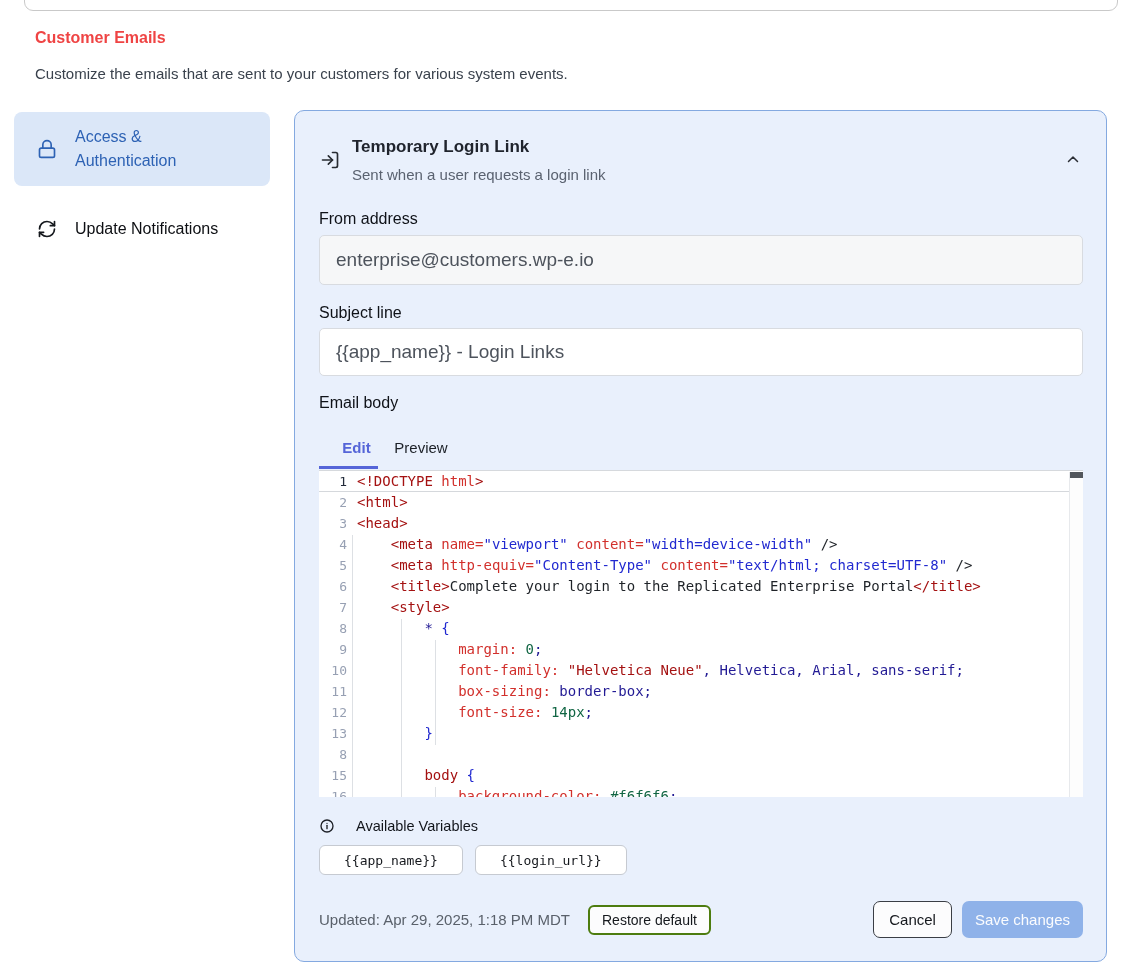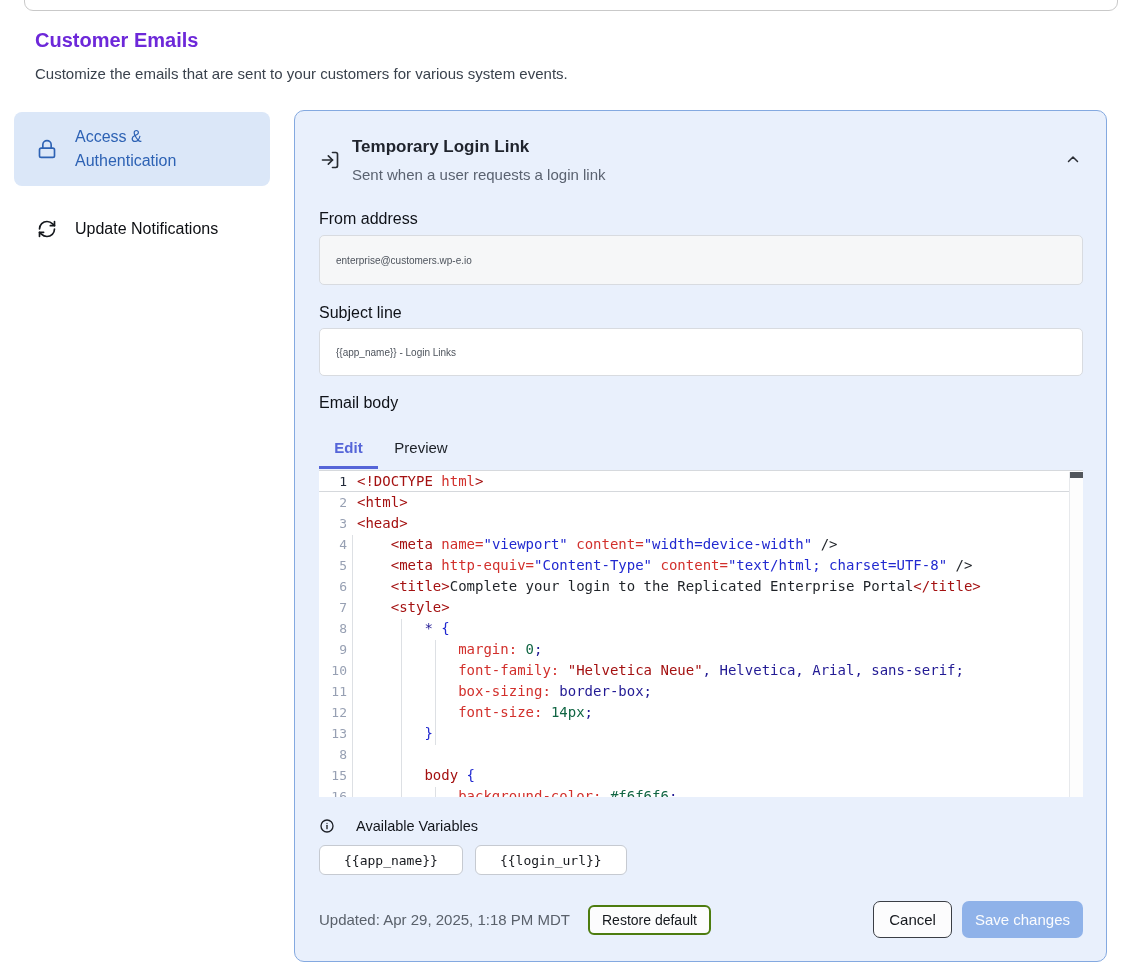--- a/index.html
+++ b/index.html
@@ -4,21 +4,21 @@
 <style>
   html,body{margin:0;padding:0;background:#fff;}
   #app{position:relative;width:1128px;height:980px;overflow:hidden;background:#fff;
        font-family:"Liberation Sans", sans-serif;color:#14171d;}
   .abs{position:absolute;}
 
   
   .top-edge{left:24px;top:-10px;width:1092px;height:19px;border:1px solid #c9c9c9;
             border-radius:0 0 9px 9px;}
 
-  .page-title{left:35px;top:29px;font-size:20px;font-weight:700;color:#6d28d9;}
+  .page-title{left:35px;top:29px;font-size:16px;font-weight:700;color:#ef4444;}
   .page-sub{left:35px;top:65px;font-size:15px;color:#3a424d;}
 
   
   .side-item{left:14px;width:256px;display:flex;align-items:center;gap:18px;
              padding-left:23px;box-sizing:border-box;border-radius:8px;cursor:pointer;}
   .side-item.sel{top:112px;height:74px;background:var(--sidebar_active_bg);}
   .side-item.plain{top:209px;height:40px;background:transparent;}
   .side-item .icn{flex:none;display:flex;}
   .side-item.sel .lbl{color:var(--accent_blue);}
   .side-item .lbl{font-size:16px;font-weight:500;line-height:24px;max-width:150px;color:#0d0f13;}
@@ -28,21 +28,21 @@
          border:1px solid var(--panel_border);border-radius:10px;box-sizing:border-box;}
   .panel .abs{position:absolute;}
   .hdr-icn{left:25px;top:39px;display:flex;}
   .hdr-title{left:57px;top:26px;font-size:17px;font-weight:700;color:#20242d;}
   .hdr-desc{left:57px;top:55px;font-size:15px;color:#5a6270;}
   .collapse-btn{left:765px;top:36px;width:26px;height:26px;display:flex;align-items:center;
                 justify-content:center;background:transparent;border:none;cursor:pointer;padding:0;}
 
   .fld-label{left:24px;font-size:16px;color:#0f1218;}
   .inp{left:24px;width:764px;box-sizing:border-box;border:1px solid #d8dbe0;border-radius:5px;
-       font-family:"Liberation Sans",sans-serif;font-size:10px;color:#4d535c;padding:0 16px;}
+       font-family:"Liberation Sans",sans-serif;font-size:19px;color:#4d535c;padding:0 16px;}
   .inp.gray{top:124px;height:50px;background:#f6f7f8;}
   .inp.white{top:217px;height:48px;background:#fff;}
 
   .tab{top:318px;height:37px;display:flex;align-items:center;justify-content:center;
        font-size:15px;cursor:pointer;color:#1c2027;}
   .tab.active{color:var(--tab_active);font-weight:600;}
   .tab-underline{left:24px;top:355px;width:59px;height:3px;background:var(--tab_active);}
 
   
   .editor{left:24px;top:359px;width:764px;height:326px;background:#fff;border-top:1px solid #d6d9dd;
@@ -134,21 +134,21 @@
     </button>
 
     <div class="abs fld-label" style="top:99px">From address</div>
     <input class="abs inp gray" type="text" disabled="" value="enterprise@customers.wp-e.io" style="">
 
     <div class="abs fld-label" style="top:193px">Subject line</div>
     <input class="abs inp white" type="text" value="{{app_name}} - Login Links" style="">
 
     <div class="abs fld-label" style="top:283px">Email body</div>
 
-    <div class="abs tab active" style="left:24px;width:59px">Edit</div>
+    <div class="abs tab active" style="left:32px;width:59px">Edit</div>
     <div class="abs tab" style="left:83px;width:86px">Preview</div>
     <div class="abs tab-underline"></div>
 
     <div class="abs editor">
       <div>
           <div class="cl active">
             <span class="ln">1</span>
             <span class="cc"><span class="tok-t">&lt;!DOCTYPE </span><span class="tok-a">html</span><span class="tok-t">&gt;</span></span>
           </div>
           <div class="cl">

